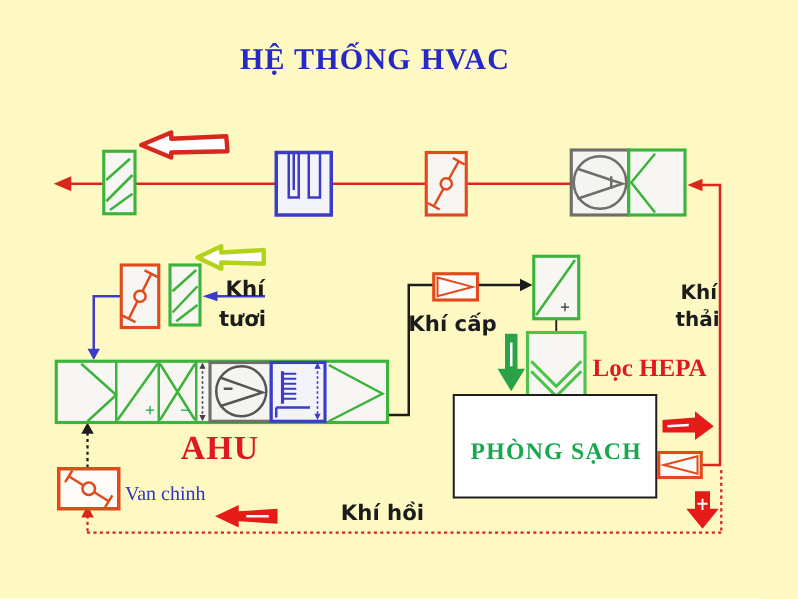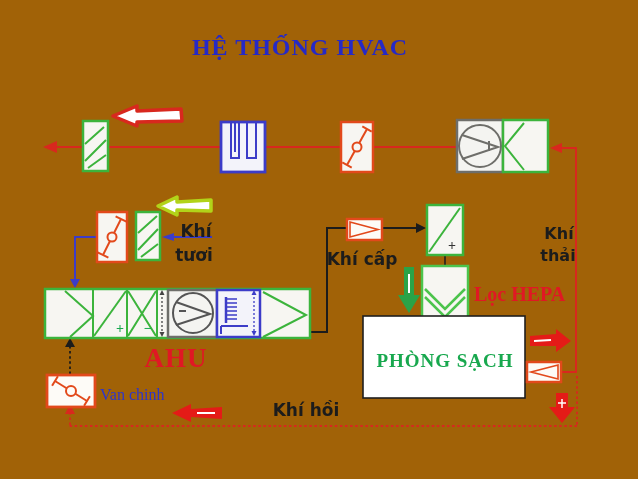--- a/index.html
+++ b/index.html
@@ -1,16 +1,16 @@
 <!DOCTYPE html>
 <html style="--c-red: #d8281e; --c-orange: #e2491b; --c-green: #3cb43c; --c-greenDark: #2aa348; --c-blue: #3c3cc8; --c-lime: #b2d319; --c-gray: #6e6e6a; --c-arrowRed: #e41b17; --c-titleBlue: #2629c6; --c-redText: #e01824; --c-greenText: #18a84e; --c-blueText: #2d35cb; --c-ink: #1c1c1c; --c-boxFill: #f7f6f2;"><head>
 <meta charset="utf-8">
 <style>
   html,body{margin:0;padding:0;background:#fff;}
-  .canvas{position:relative;width:638px;height:479px;background:#a16207;overflow:hidden;}
+  .canvas{position:relative;width:638px;height:479px;background:#fef9c3;overflow:hidden;}
   svg{display:block;}
   .t-serif{font-family:"Liberation Serif",serif;font-weight:bold;}
   .t-sans{font-family:"DejaVu Sans",sans-serif;font-weight:bold;fill:var(--c-ink);}
   .t-title{font-size:24px;fill:var(--c-titleBlue);letter-spacing:1px;}
   .t-ahu{font-size:27px;fill:var(--c-redText);letter-spacing:1px;}
   .t-hepa{font-size:20px;fill:var(--c-redText);}
   .t-room{font-size:19px;fill:var(--c-greenText);letter-spacing:1px;}
   .t-valve{font-family:"Liberation Serif",serif;font-weight:normal;font-size:16px;fill:var(--c-blueText);}
   .t-lbl{font-size:17px;}
   .t-lbl-s{font-size:16px;}

